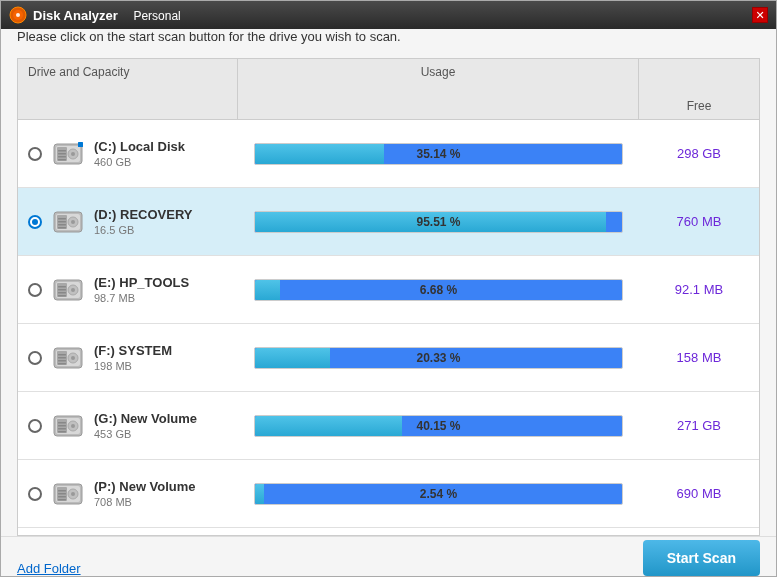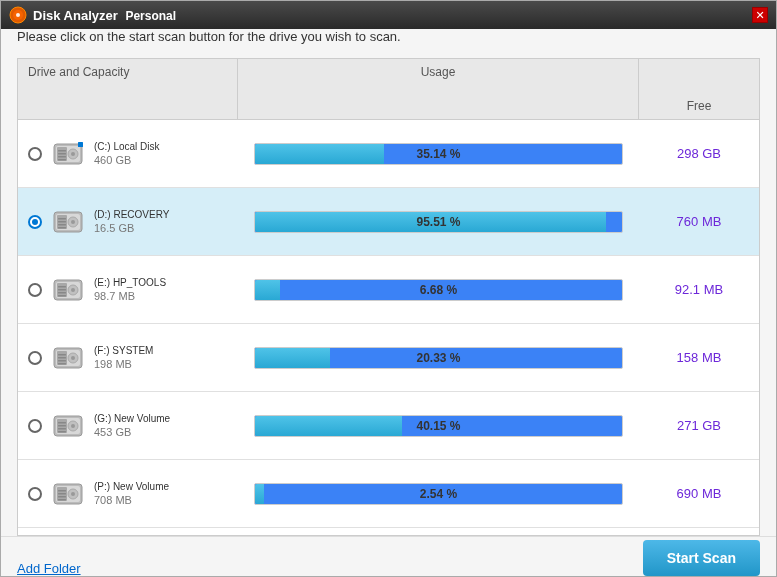--- a/index.html
+++ b/index.html
@@ -33,23 +33,23 @@
       height: 18px;
       margin-right: 6px;
       flex-shrink: 0;
     }
     .title-bar-text {
       font-size: 13px;
       font-weight: bold;
       flex: 1;
     }
     .title-bar-text span.personal {
-      font-weight: bold;
+      font-weight: normal;
       font-size: 12px;
-      margin-left: 4px;
+      margin-left: 12px;
     }
     .title-bar-close {
       width: 16px;
       height: 16px;
       background: #cc0000;
       border: 1px solid #990000;
       display: flex;
       align-items: center;
       justify-content: center;
       font-size: 11px;
@@ -133,23 +133,23 @@
     .drive-icon {
       width: 36px;
       height: 36px;
       flex-shrink: 0;
     }
     .drive-info {
       display: flex;
       flex-direction: column;
     }
     .drive-label {
-      font-size: 10px;
+      font-size: 13px;
       color: #333;
-      font-weight: normal;
+      font-weight: bold;
     }
     .drive-size {
       font-size: 11px;
       color: #777;
       margin-top: 2px;
     }
     .usage-cell {
       padding: 0 16px;
       display: flex;
       align-items: center;

